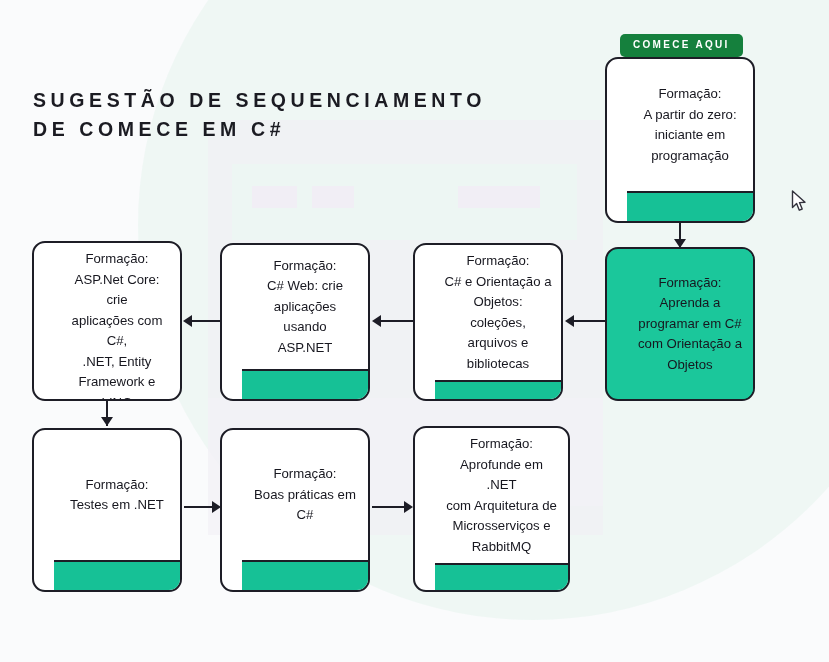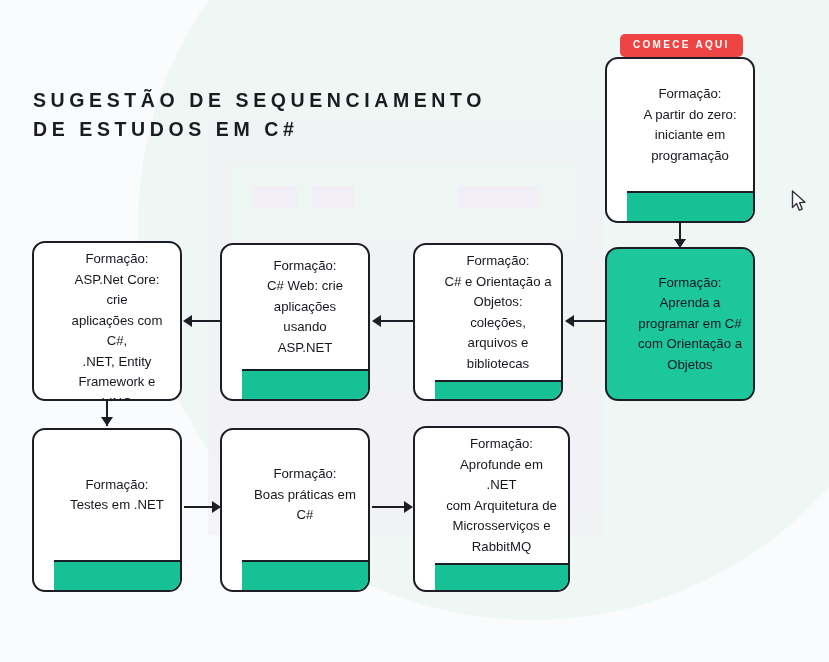--- a/index.html
+++ b/index.html
@@ -77,21 +77,21 @@
     white-space: pre-line;
   }
 
   
   .badge {
     position: absolute;
     left: 620px;
     top: 34px;
     padding: 5px 13px 6px;
     border-radius: 5px;
-    background: #ef4444;
+    background: #15803d;
     color: #ffffff;
     font-size: 10px;
     font-weight: 700;
     letter-spacing: 2.3px;
     line-height: 12px;
   }
 
   
   .card {
     position: absolute;
@@ -175,21 +175,21 @@
 
   <div class="bg-circle"></div>
   <div class="bg-panel"></div>
   <div class="bg-panel-inner"></div>
   <div class="bg-chip c1"></div>
   <div class="bg-chip c2"></div>
   <div class="bg-chip c3"></div>
   <div class="bg-strip"></div>
 
   <div class="title">SUGESTÃO DE SEQUENCIAMENTO
-DE ESTUDOS EM C#</div>
+DE COMECE EM C#</div>
 
   <div class="badge">COMECE AQUI</div>
 
   <div class="line-v" style="left:679px; top:222px; height:26px;"></div>
   <div class="arrow down" style="left:674px; top:239px;"></div>
 
   <div class="line-h" style="left:572px; top:320px; width:34px;"></div>
   <div class="arrow left" style="left:565px; top:315px;"></div>
 
   <div class="line-h" style="left:379px; top:320px; width:35px;"></div>

